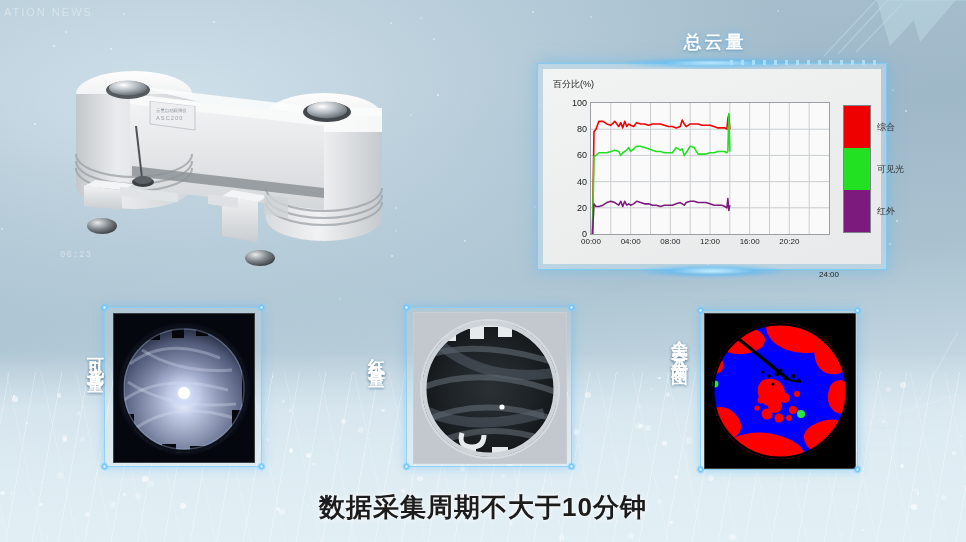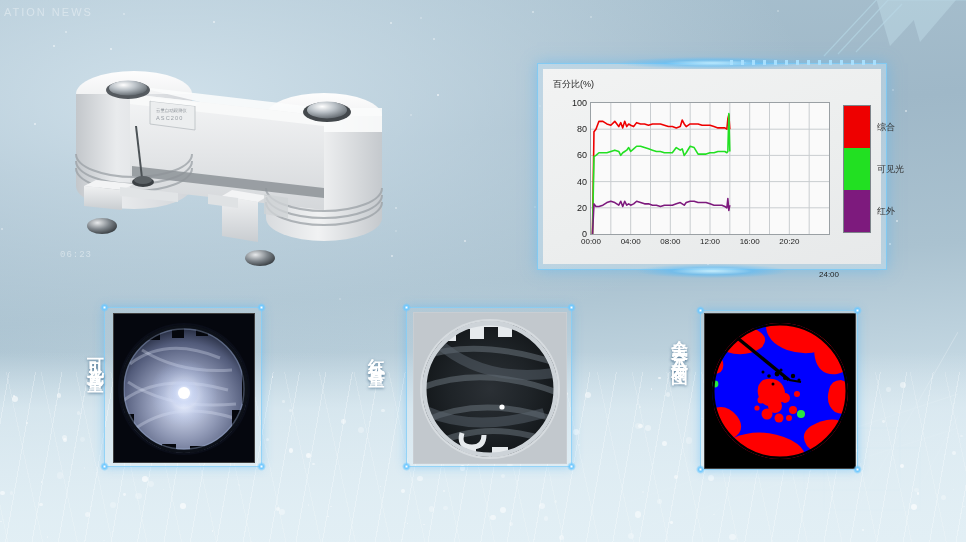--- a/index.html
+++ b/index.html
@@ -381,20 +381,21 @@
     <path d="M22 140 L60 144 L72 138 L34 134 Z" fill="#f3f4f5"></path>
     <path d="M58 141 L116 147 L116 156 L58 150 Z" fill="#e1e4e6"></path>
     <ellipse cx="40" cy="180" rx="15" ry="8" fill="url(#gBall)"></ellipse>
     <path d="M160 150 L196 156 L196 196 L160 190 Z" fill="url(#gFoot)"></path>
     <path d="M160 150 L196 156 L206 150 L170 144 Z" fill="#f3f4f5"></path>
     <path d="M146 148 L176 152 L176 162 L146 158 Z" fill="#dfe2e4"></path>
     <ellipse cx="198" cy="212" rx="15" ry="8" fill="url(#gBall)"></ellipse>
     <path d="M202 148 L226 152 L226 172 L202 168 Z" fill="#cfd3d6" opacity=".8"></path>
   </svg>
 
+  <div class="chart-title">总云量</div>
 
   <div class="panel">
     <div class="glow-top"></div>
     <div class="glow-bot"></div>
     <div class="dot-row"></div>
 
     <div class="panel-inner">
       <div class="yaxis-cap">百分比(%)</div>
 
       <div class="plot" id="plot">
@@ -606,14 +607,15 @@
         </g>
       </svg>
     </div>
     <div class="node" style="left:-4px;top:-4px;"></div>
     <div class="node" style="right:-4px;top:-4px;"></div>
     <div class="node" style="left:-4px;bottom:-4px;"></div>
     <div class="node" style="right:-4px;bottom:-4px;"></div>
   </div>
   <div class="vlabel" style="left:668px;top:326px;">全天空云分布图</div>
 
+  <div class="caption">数据采集周期不大于10分钟</div>
 
 </div>
 
 </body></html>

